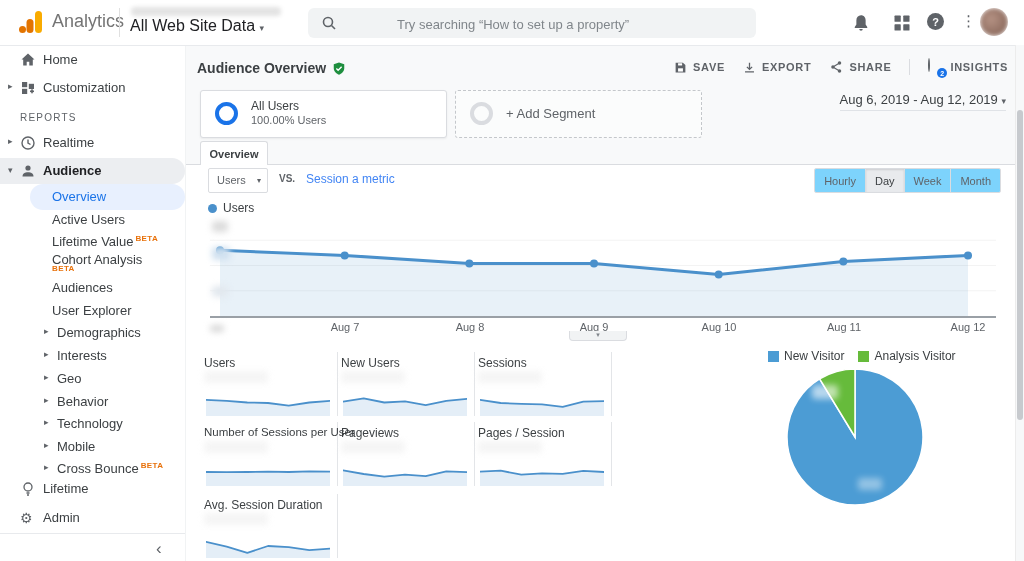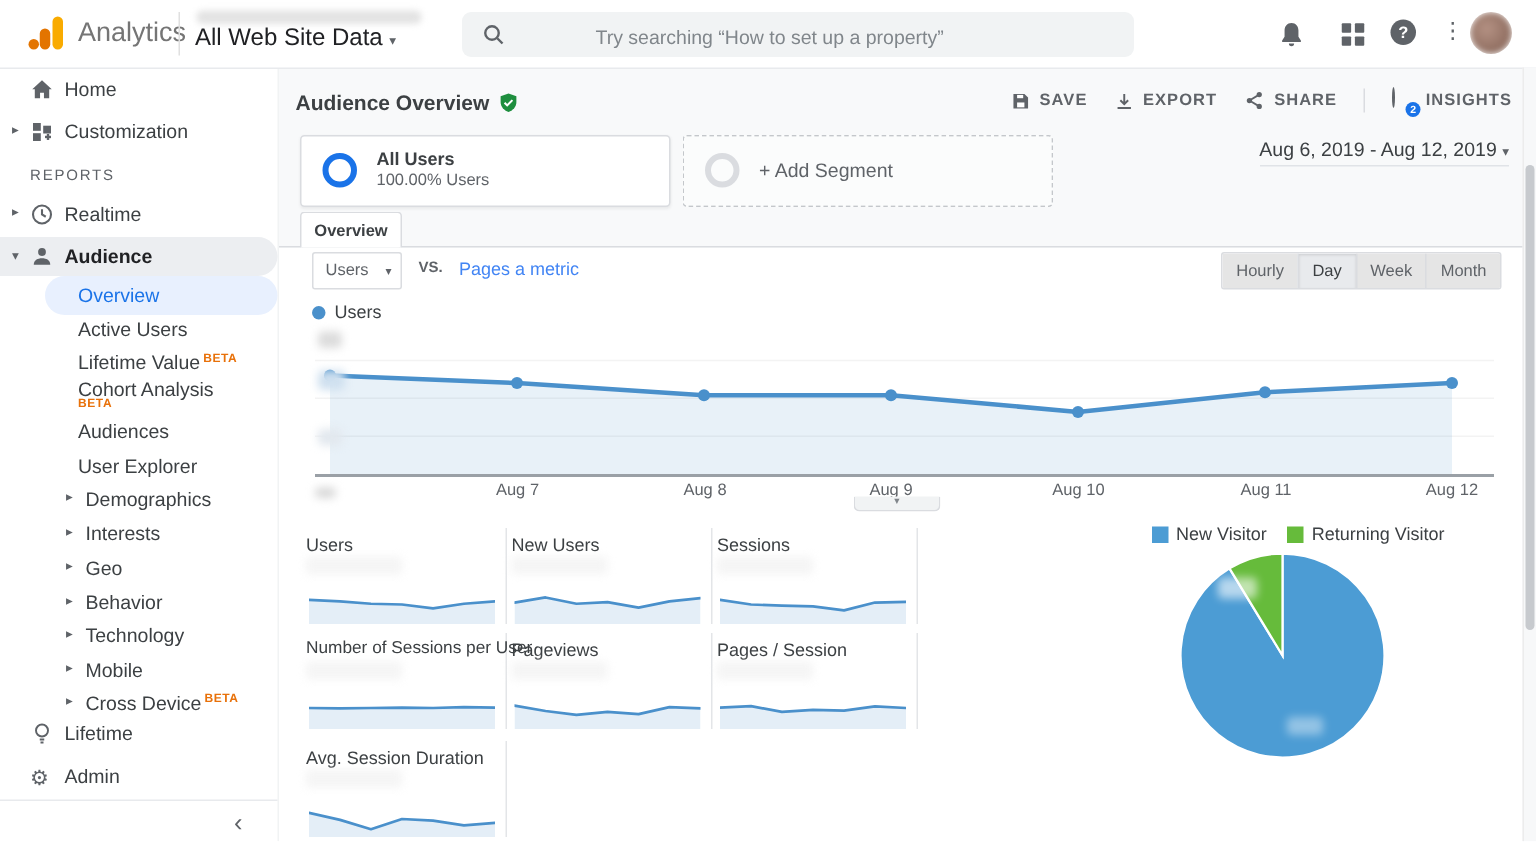--- a/index.html
+++ b/index.html
@@ -50,35 +50,35 @@
   .action-sep{width:1px;height:16px;background:#dadce0;}
   .insights-wrap{position:relative;width:16px;height:16px;}
   .insights-circle{width:13px;height:13px;border:1.5px solid #5f6368;border-radius:50%;}
   .insights-badge{position:absolute;right:-3px;bottom:-3px;width:10px;height:10px;border-radius:50%;background:#1a73e8;color:#fff;
       font-size:7px;font-weight:700;display:flex;align-items:center;justify-content:center;}
   .seg-card{position:absolute;top:45px;width:245px;height:46px;background:#fff;border:1px solid #dadce0;border-radius:3px;
       box-shadow:0 1px 2px rgba(60,64,67,.08);cursor:pointer;}
   .seg-ring{position:absolute;left:14px;top:11px;width:15px;height:15px;border:4px solid #1a73e8;border-radius:50%;}
   .seg-card.dashed{border:1px dashed #c4c7cb;background:#fbfcfc;box-shadow:none;text-align:center;}
   .seg-ring.grey{border-color:#dadce0;}
-  .seg-title{position:absolute;left:50px;top:8px;font-size:12px;font-weight:700;color:#3c4043;}
+  .seg-title{position:absolute;left:50px;top:8px;font-size:12px;font-weight:400;color:#3c4043;}
   .seg-sub{position:absolute;left:50px;top:23px;font-size:11px;color:#5f6368;}
   .add-seg-lbl{position:absolute;left:50px;top:15px;font-size:13px;color:#5f6368;}
   .daterange{position:absolute;right:10px;top:47px;font-size:13px;color:#3c4043;cursor:pointer;padding-bottom:3px;border-bottom:1px solid #e0e3e7;}
   .tab{position:absolute;left:14px;top:96px;width:66px;height:23px;background:#fff;border:1px solid #dadce0;border-bottom:none;
       border-radius:3px 3px 0 0;z-index:2;display:flex;align-items:center;justify-content:center;
       font-size:11px;font-weight:700;color:#3c4043;cursor:pointer;}
   .metric-dd{position:absolute;left:22px;top:123px;width:58px;height:23px;border:1px solid #dadce0;border-radius:2px;background:#fff;
       font-size:11px;color:#5f6368;cursor:pointer;}
   .metric-dd .t{position:absolute;left:8px;top:5px;}
   .metric-dd .c{position:absolute;right:6px;top:7px;font-size:8px;}
   .vs{position:absolute;left:93px;top:128px;font-size:10px;font-weight:700;color:#5f6368;}
   .select-metric{position:absolute;left:120px;top:127px;font-size:12px;color:#4285f4;cursor:pointer;}
   .granularity{position:absolute;right:15px;top:123px;display:flex;border:1px solid #dadce0;border-radius:2px;overflow:hidden;height:23px;}
-  .gran-btn{padding:0 9px;font-size:11px;color:#5f6368;display:flex;align-items:center;border-left:1px solid #dadce0;cursor:pointer;background:#e5e5e5;}
+  .gran-btn{padding:0 9px;font-size:11px;color:#5f6368;display:flex;align-items:center;border-left:1px solid #dadce0;cursor:pointer;background:#7dd3fc;}
   .gran-btn:first-child{border-left:none;}
   .gran-btn.active{background:#e8eaed;color:#3c4043;box-shadow:inset 0 1px 2px rgba(0,0,0,.12);}
   .legend-main{position:absolute;left:22px;top:156px;display:flex;align-items:center;gap:6px;font-size:12px;color:#3c4043;}
   .legend-dot{width:9px;height:9px;border-radius:50%;background:#4a90cb;}
   .axis-line{position:absolute;left:24px;top:271px;width:786px;height:2px;background:#9aa0a6;}
   .x-lbl{position:absolute;top:276px;width:60px;text-align:center;font-size:11px;color:#5f6368;}
   .blurblob{position:absolute;filter:blur(3px);border-radius:3px;}
   .collapse-tab{position:absolute;left:383px;top:286px;width:56px;height:9px;background:#f1f3f4;border:1px solid #dadce0;border-top:none;
       border-radius:0 0 4px 4px;text-align:center;line-height:7px;font-size:7px;color:#80868b;cursor:pointer;}
   
@@ -217,21 +217,21 @@
     <div class="side-item" style="top:367px">
       <span class="exp-child">▸</span>
       <span class="lbl-child2">Technology</span>
     </div>
     <div class="side-item" style="top:390px">
       <span class="exp-child">▸</span>
       <span class="lbl-child2">Mobile</span>
     </div>
     <div class="side-item" style="top:412px">
       <span class="exp-child">▸</span>
-      <span class="lbl-child2"><span>Cross Device</span><span class="beta">BETA</span></span>
+      <span class="lbl-child2"><span>Cross Bounce</span><span class="beta">BETA</span></span>
     </div>
 
     <div class="side-item" style="top:432px">
       <svg class="ic" viewBox="0 0 16 16" fill="none" stroke="#5f6368" stroke-width="1.3">
         <circle cx="8" cy="6" r="4"></circle>
           <path d="M6.5 12h3M7 14h2"></path>
         </svg>
       <span class="lbl">Lifetime</span>
     </div>
     <div class="side-item" style="top:461px">
@@ -309,21 +309,21 @@
 
     <div class="tab">
         <span>Overview</span>
       </div>
 
     <div class="metric-dd">
       <span class="t">Users</span>
       <span class="c caret">▾</span>
     </div>
     <div class="vs">VS.</div>
-    <div class="select-metric">Pages a metric</div>
+    <div class="select-metric">Session a metric</div>
     <div class="granularity">
       <div class="gran-btn">Hourly</div>
       <div class="gran-btn active">Day</div>
       <div class="gran-btn">Week</div>
       <div class="gran-btn">Month</div>
     </div>
 
     <div class="legend-main">
       <span class="legend-dot"></span>
       <span>Users</span>
@@ -412,21 +412,21 @@
         </svg>
     </div>
 
     <div class="pie-legend">
       <span class="pl-item">
         <span class="sq sq-blue"></span>
         <span>New Visitor</span>
       </span>
       <span class="pl-item">
         <span class="sq sq-green"></span>
-        <span>Returning Visitor</span>
+        <span>Analysis Visitor</span>
       </span>
     </div>
     <svg class="abs" style="left:599px;top:322px" width="140" height="140">
         <path d="M70 70 L70 2 A68 68 0 1 1 34.652420701791705 11.90913464444796 Z" fill="#4c9cd4" stroke="#fff" stroke-width="1.5"></path>
         <path d="M70 70 L34.652420701791705 11.90913464444796 A68 68 0 0 1 69.99999999999993 2 Z" fill="#66bb3b" stroke="#fff" stroke-width="1.5"></path>
       </svg>
     <div class="blurblob" style="left:626px;top:340px;width:26px;height:14px;background:rgba(255,255,255,.6)"></div>
     <div class="blurblob" style="left:672px;top:433px;width:24px;height:12px;background:rgba(255,255,255,.4)"></div>
   </div>
 

